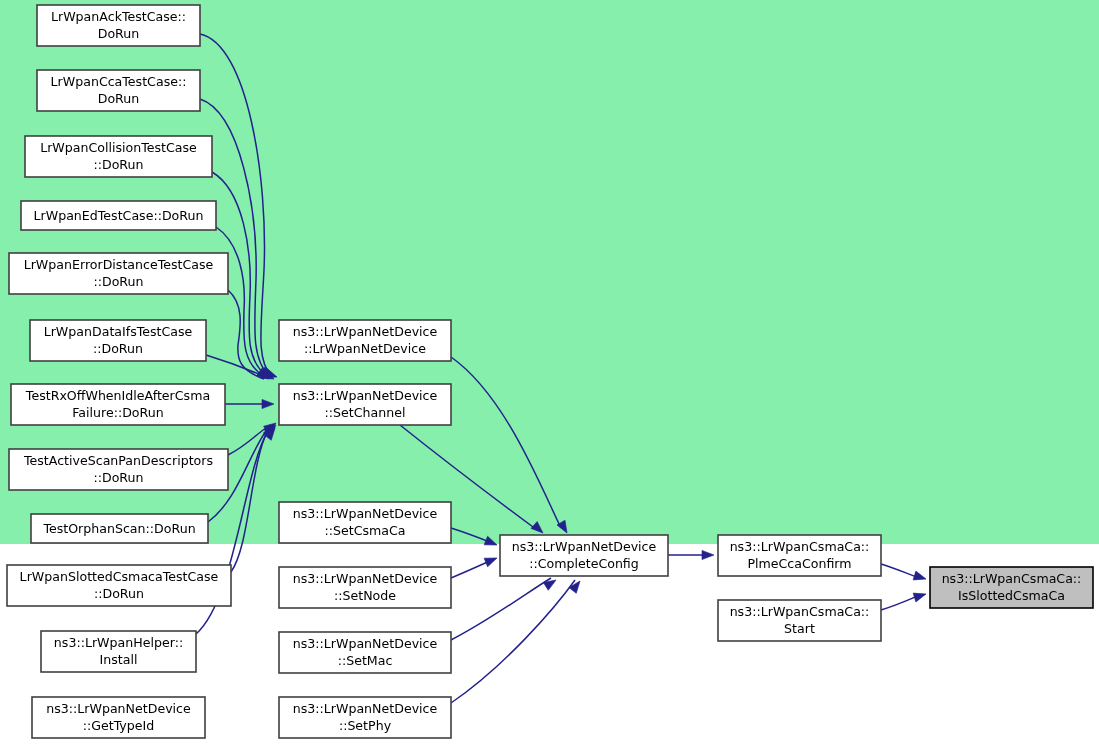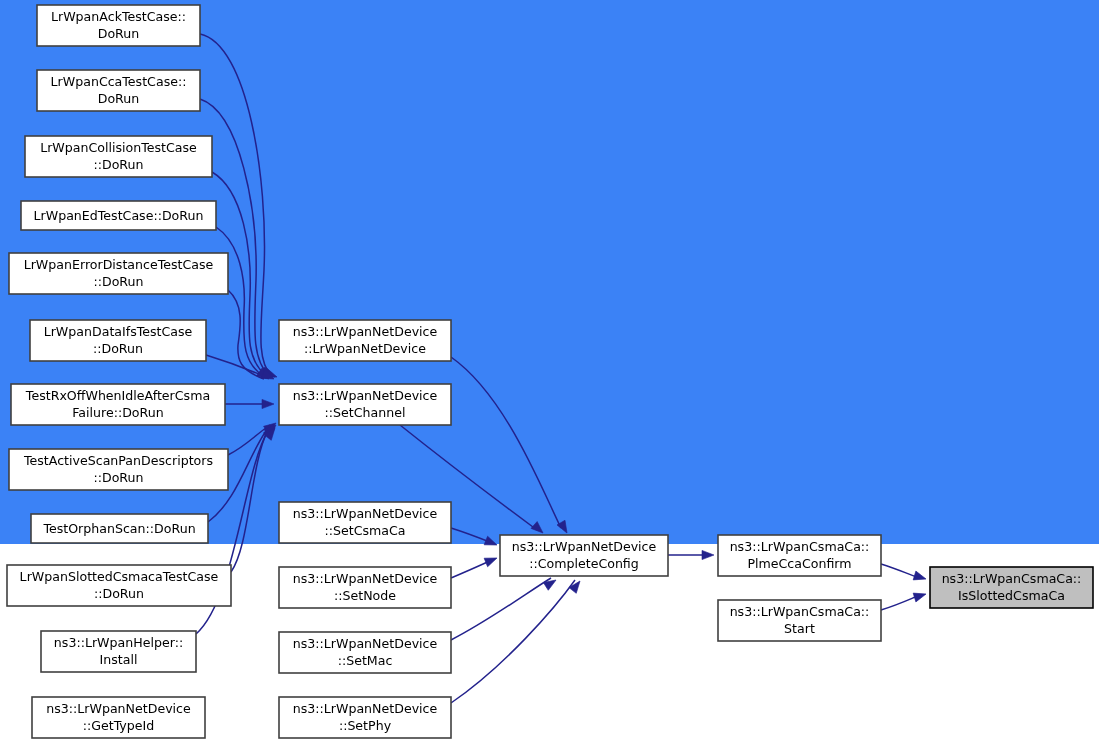--- a/index.html
+++ b/index.html
@@ -10,21 +10,21 @@
   body {
     width: 1099px;
     height: 744px;
     font-family: "DejaVu Sans", "Liberation Sans", sans-serif;
     overflow: hidden;
   }
   #graph-root {
     position: relative;
     width: 1099px;
     height: 544px;
-    background: #3b82f6;
+    background: #86efac;
   }
   svg#callgraph {
     display: block;
     width: 1099px;
     height: 744px;
   }
   .node-box {
     fill: #ffffff;
     stroke: #404040;
     stroke-width: 1.6;

